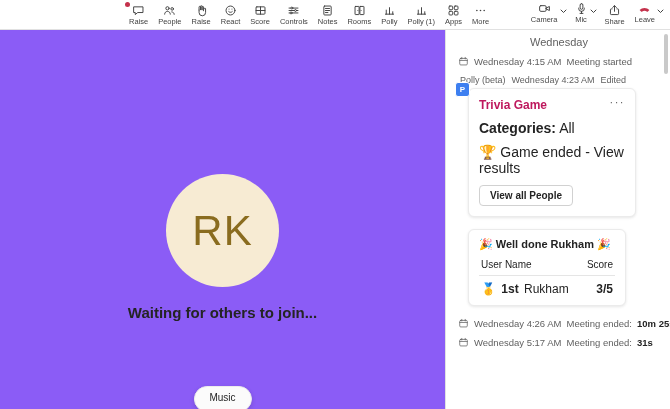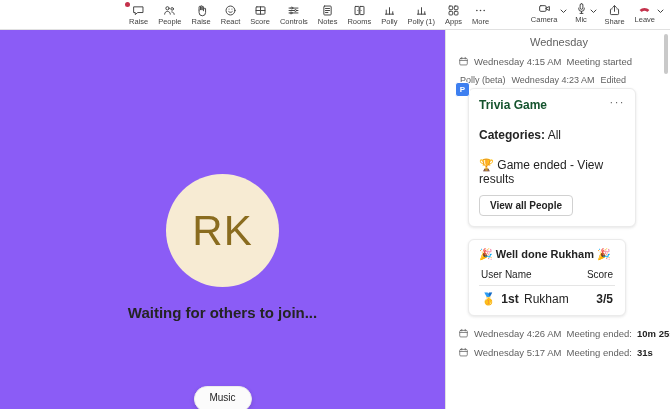--- a/index.html
+++ b/index.html
@@ -61,24 +61,24 @@
   .msg-wrap { position:relative; padding-left:6px; }
   .polly-avatar { position:absolute; left:-3px; top:-6px; width:15px; height:15px;
                   border-radius:3px; background:#3D7FF0; border:1px solid #fff;
                   display:flex; align-items:center; justify-content:center; }
   .polly-avatar span { color:#fff; font-size:8px; font-weight:700; }
 
   .card { background:#fff; border:1px solid #EBEBEB; border-radius:6px;
           box-shadow:0 1px 3px rgba(0,0,0,.10); }
   .card1 { margin:0 24px 12px 4px; padding:9px 10px 10px; }
   .card-title-row { display:flex; justify-content:space-between; align-items:flex-start; }
-  .card-title { font-size:12px; font-weight:700; color:#14532d; }
+  .card-title { font-size:12px; font-weight:700; color:#be185d; }
   .card-more { color:#616161; font-size:11px; letter-spacing:1.5px; line-height:8px;
                cursor:pointer; }
-  .card-line { margin-top:16px; font-size:12px; color:#242424; }
+  .card-line { margin-top:8px; font-size:14px; color:#242424; }
   .cat-label { font-weight:700; }
   .results-btn { margin-top:9px; display:inline-block; border:1px solid #D1D1D1;
                  border-radius:4px; padding:4px 10px; font-size:10px; font-weight:700;
                  color:#242424; background:#fff; cursor:pointer; }
 
   .card2 { margin:0 34px 12px 4px; padding:8px 10px 9px; }
   .card2-title { font-size:11px; font-weight:700; color:#242424; }
   .tbl-head { display:flex; justify-content:space-between; margin-top:8px; font-size:10px;
               color:#242424; padding:0 2px 5px; border-bottom:1px solid #E5E5E5; }
   .tbl-row { display:flex; justify-content:space-between; align-items:center; margin-top:6px;

